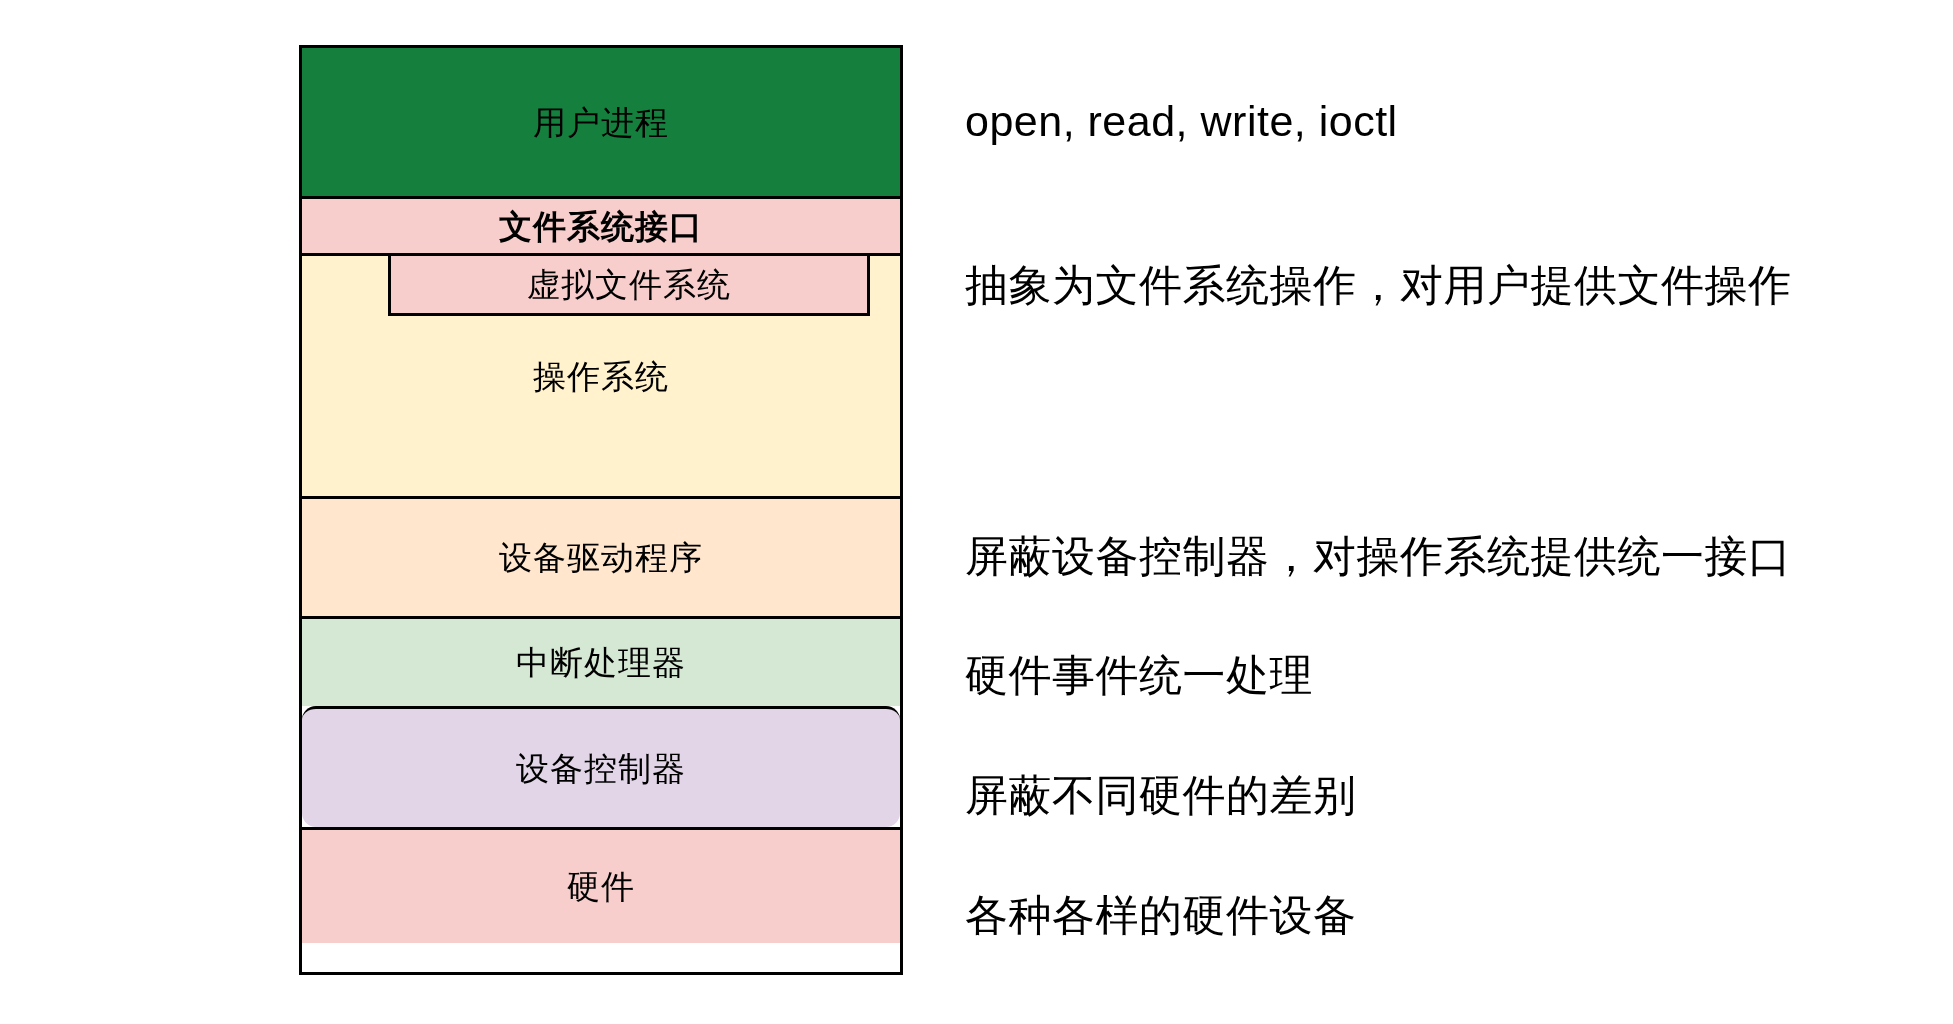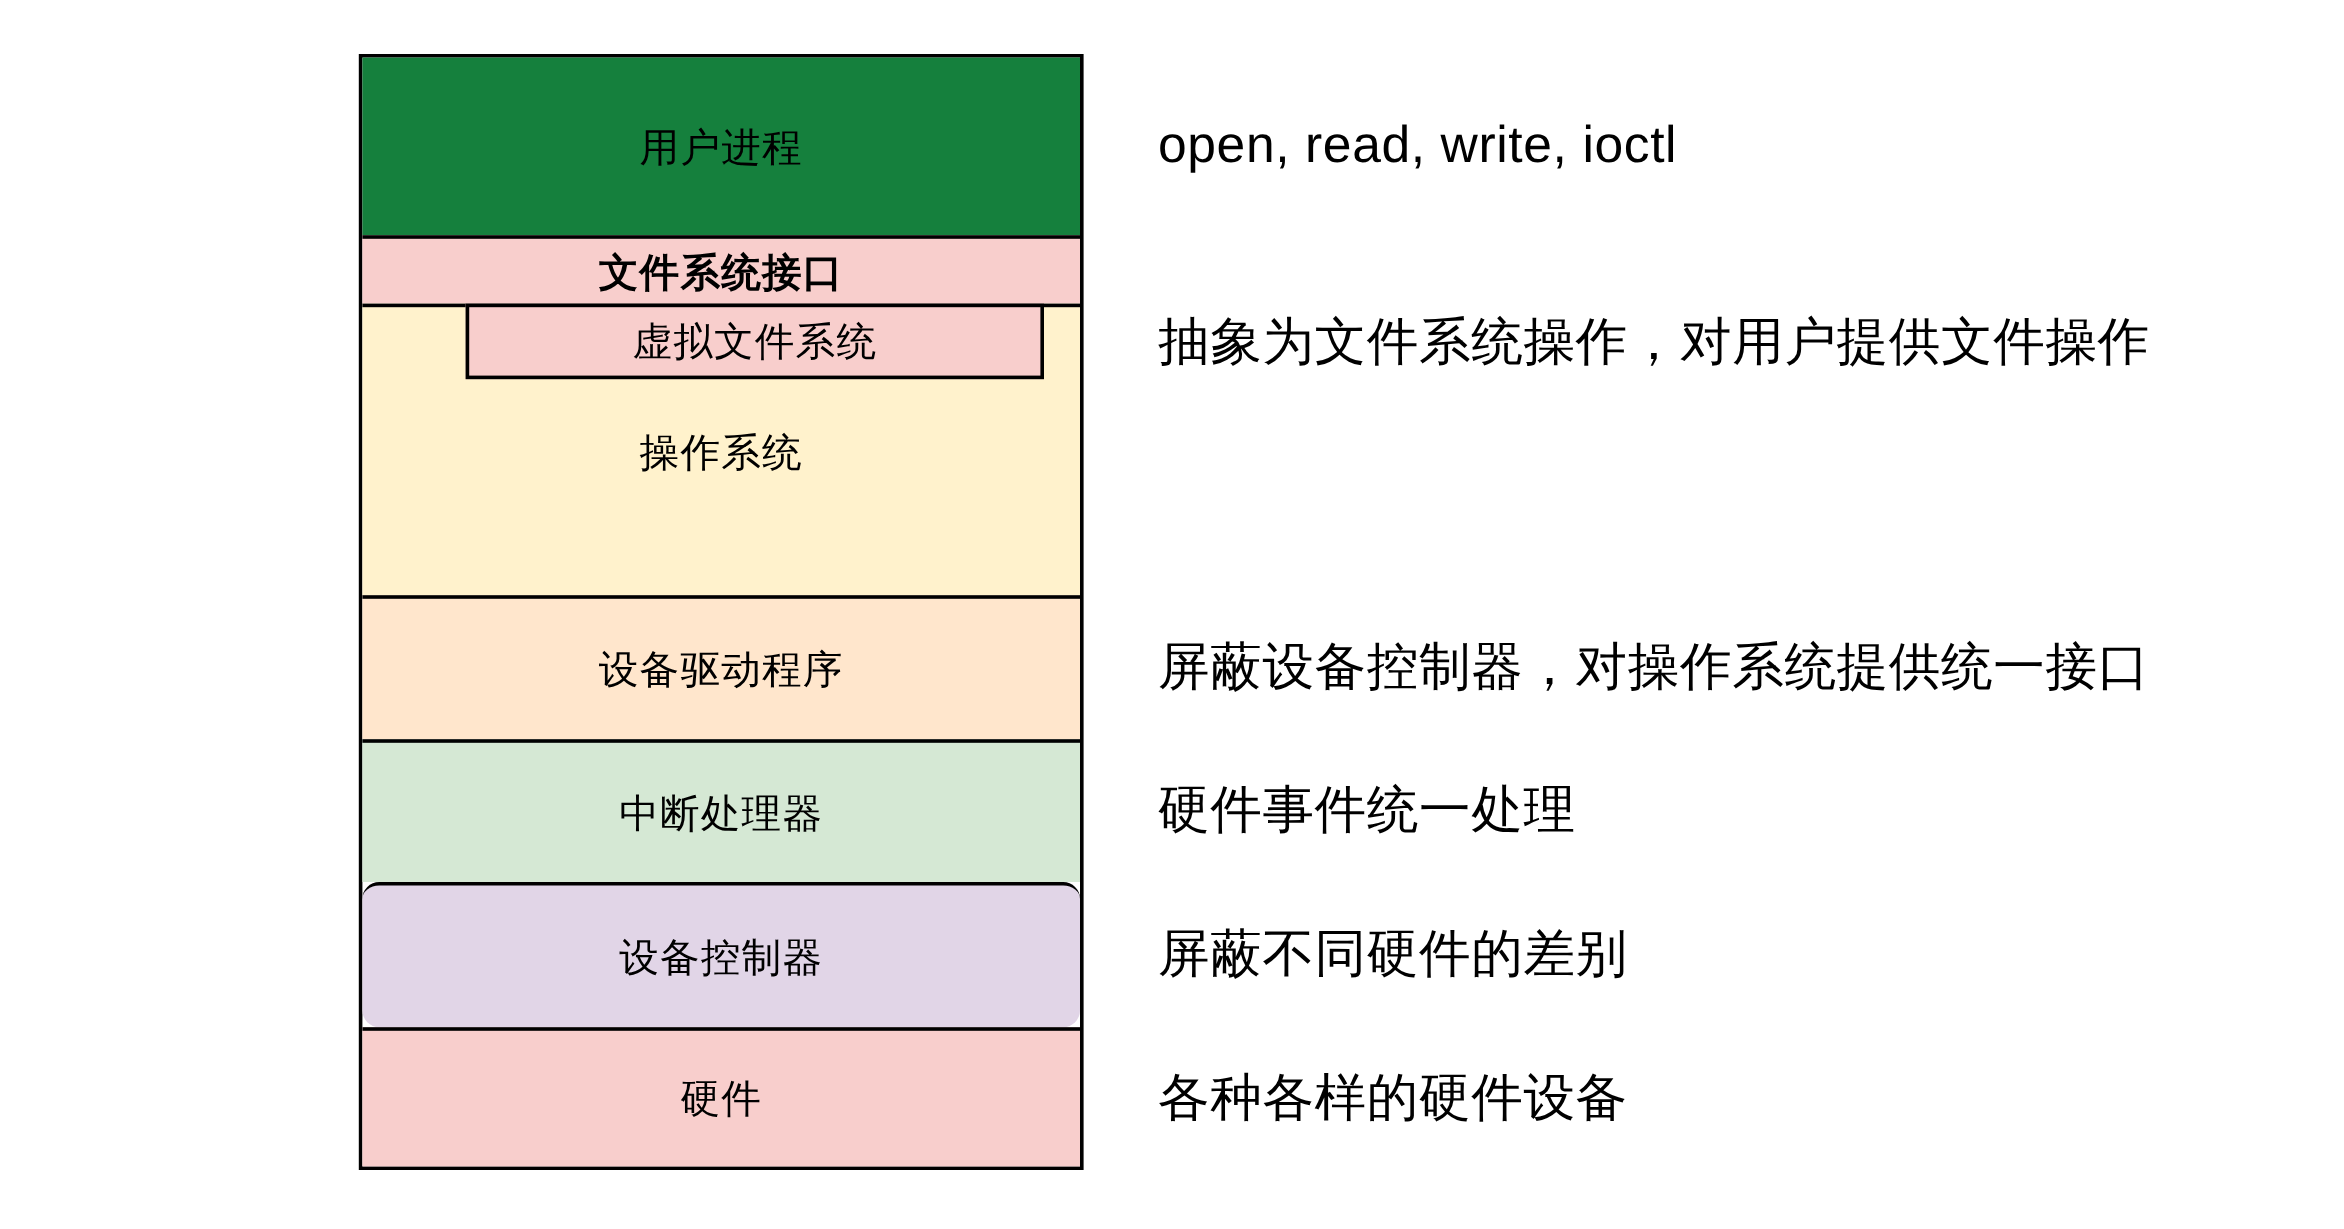--- a/index.html
+++ b/index.html
@@ -35,21 +35,21 @@
   .layer .label {
     font-size: 33px;
     line-height: 1;
     white-space: nowrap;
     letter-spacing: 1px;
   }
   .l-user-process      { height: 148px; }
   .l-fs-interface      { height: 57px;  }
   .l-os                { height: 243px; }
   .l-device-driver     { height: 120px; }
-  .l-interrupt-handler { height: 119px; }
+  .l-interrupt-handler { height: 90px; }
   .l-device-controller { height: 121px; }
   .l-hardware          { height: 116px; }
 
   
   .vfs-box {
     position: absolute;
     left: 58px; top: -3px;
     width: 482px; height: 63px;
     border: 3px solid #000000;
     display: flex;

